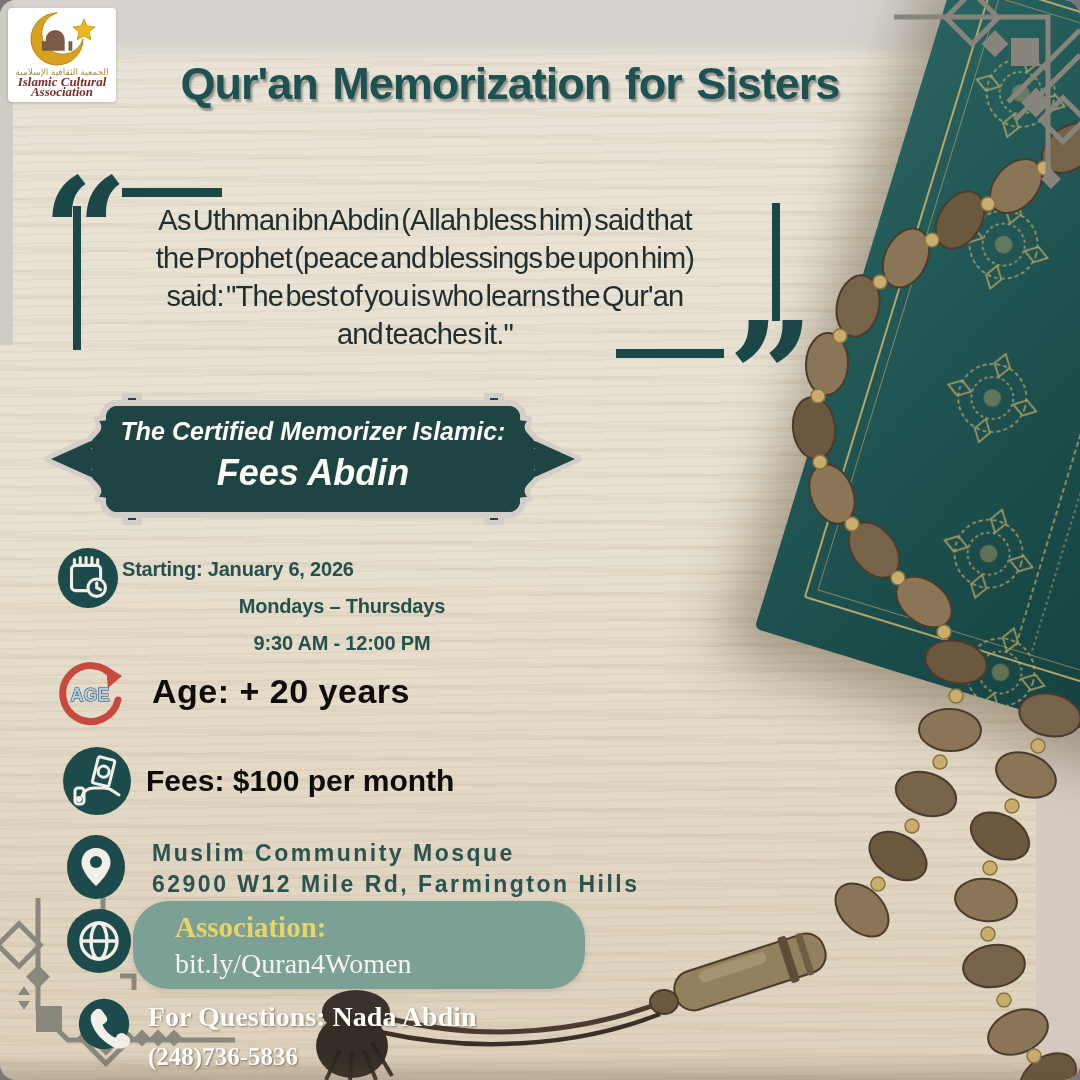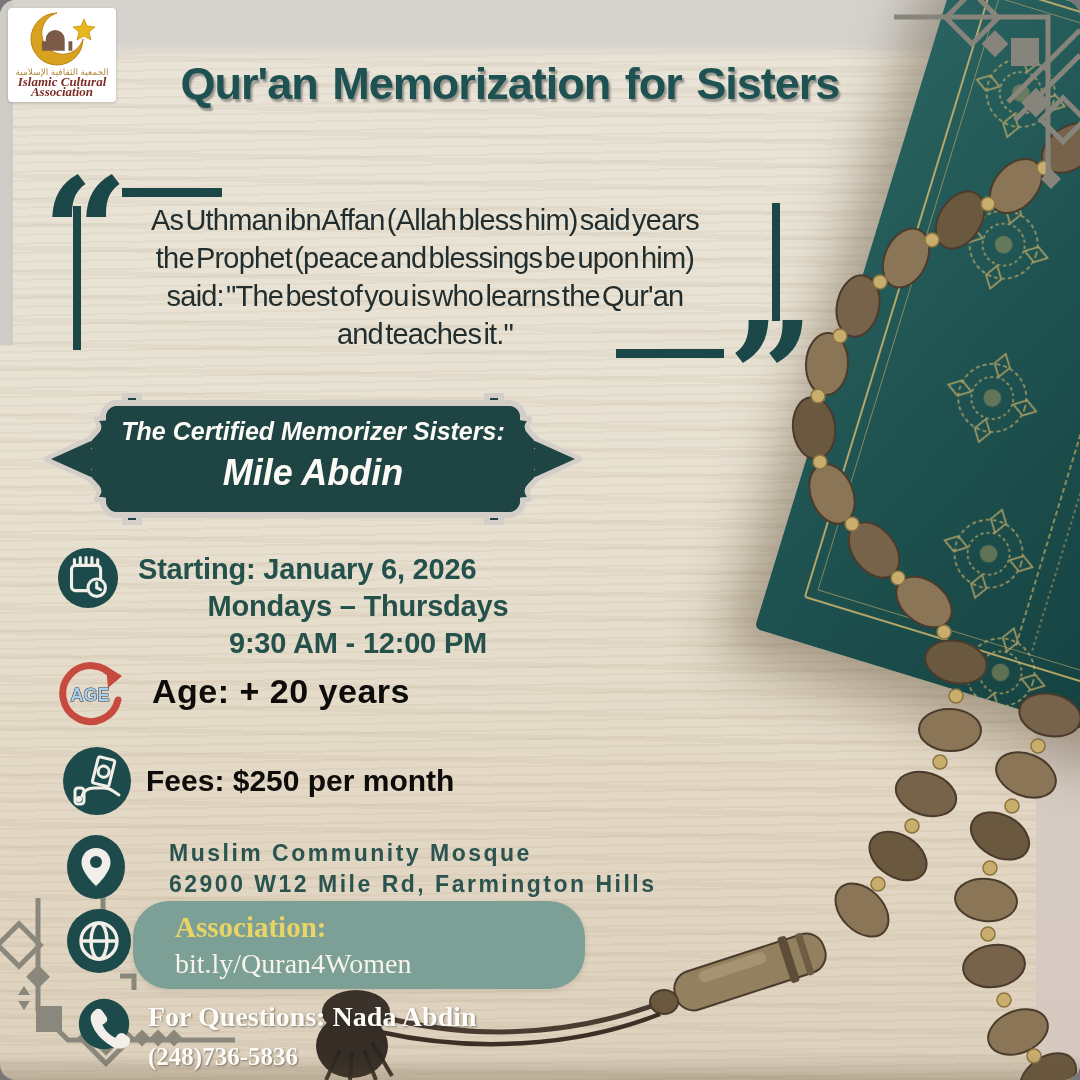--- a/index.html
+++ b/index.html
@@ -44,25 +44,25 @@
   .logo-ar{font-size:9px;color:#b08a3e;line-height:10px;}
   .logo-en{font-family:"Liberation Serif",serif;font-size:13px;font-weight:bold;font-style:italic;color:#7c2d26;line-height:10px;}
   
   .badge{left:33px;top:393px;width:560px;height:132px;z-index:6;}
   .badge-l1{left:33px;top:417px;width:560px;text-align:center;z-index:7;color:#fbfaf5;
     font-size:25px;font-weight:700;font-style:italic;}
   .badge-l2{left:33px;top:452px;width:560px;text-align:center;z-index:7;color:#fbfaf5;
     font-size:36px;font-weight:700;font-style:italic;}
   
   .icon-circle{z-index:6;}
-  .sched{left:138px;top:551px;width:440px;z-index:6;color:#25514d;font-size:29px;font-weight:600;line-height:37px;letter-spacing:-.2px;}
+  .sched{left:122px;top:551px;width:440px;z-index:6;color:#25514d;font-size:20px;font-weight:600;line-height:37px;letter-spacing:-.2px;}
   .sched .c{text-align:center;}
   .age-text{left:152px;top:672px;z-index:6;color:#0d0c0a;font-size:34px;font-weight:800;letter-spacing:.5px;}
   .fees-text{left:146px;top:764px;z-index:6;color:#0d0c0a;font-size:30px;font-weight:800;}
-  .loc-text{left:152px;top:838px;z-index:6;color:#2b534f;font-size:23px;font-weight:700;letter-spacing:2.5px;line-height:31px;margin-left:17px;}
+  .loc-text{left:152px;top:838px;z-index:6;color:#2b534f;font-size:23px;font-weight:700;letter-spacing:2.5px;line-height:31px;}
   .pill{left:133px;top:901px;width:452px;height:88px;border-radius:36px;background:#7ca095;z-index:6;
     box-shadow:0 2px 6px rgba(60,60,50,.15);}
   .pill-label{left:175px;top:911px;z-index:7;font-family:"Liberation Serif",serif;font-weight:bold;font-size:29px;color:#e9d466;}
   .pill-link{left:175px;top:948px;z-index:7;font-family:"Liberation Serif",serif;font-size:28px;color:#f7f4ec;}
   .contact{left:148px;top:997px;z-index:7;font-family:"Liberation Serif",serif;font-weight:bold;color:#fdfcf8;
     text-shadow:1px 1px 2px rgba(40,35,30,.5);line-height:40px;}
   .contact .l1{font-size:28px;}
   .contact .l2{font-size:25px;}
   .decor{z-index:4;}
   .beads{left:0;top:0;z-index:3;pointer-events:none;}
@@ -217,21 +217,21 @@
 
   <div class="abs title">Qur'an Memorization for Sisters</div>
 
   <div class="abs quote-mark" style="left:42px;top:178px;">“</div>
   <div class="abs quote-mark" style="left:728px;top:322px;">”</div>
   <div class="abs q-line" style="left:122px;top:188px;width:100px;height:9px;"></div>
   <div class="abs q-line" style="left:73px;top:206px;width:8px;height:144px;"></div>
   <div class="abs q-line" style="left:772px;top:203px;width:8px;height:118px;"></div>
   <div class="abs q-line" style="left:616px;top:349px;width:108px;height:9px;"></div>
   <div class="abs quote-text">
-    <div>As Uthman ibn Affan (Allah bless him) said years</div>
+    <div>As Uthman ibn Abdin (Allah bless him) said that</div>
     <div>the Prophet (peace and blessings be upon him)</div>
     <div>said: "The best of you is who learns the Qur'an</div>
     <div>and teaches it."</div>
   </div>
 
   <svg class="abs badge" viewBox="0 0 560 132">
     <g stroke="#d4cec8" stroke-width="6" fill="#1f4444" stroke-linejoin="round">
       <polygon points="14,66 58,46 58,86"></polygon>
       <polygon points="546,66 502,46 502,86"></polygon>
       <rect x="92" y="2" width="14" height="14"></rect>
@@ -243,22 +243,22 @@
       <rect x="70" y="10" width="420" height="112" rx="14"></rect>
     </g>
     <g fill="#1f4444">
       <polygon points="18,66 58,48 58,84"></polygon>
       <polygon points="542,66 502,48 502,84"></polygon>
       <path d="M100,14 C80,14 86,28 66,28 C76,41 51,45 59,56 C40,60 40,72 59,76 C51,87 76,91 66,104 C86,104 80,118 100,118 Z"></path>
       <path d="M460,14 C480,14 474,28 494,28 C484,41 509,45 501,56 C520,60 520,72 501,76 C509,87 484,91 494,104 C474,104 480,118 460,118 Z"></path>
       <rect x="73" y="13" width="414" height="106" rx="12"></rect>
     </g>
   </svg>
-  <div class="abs badge-l1">The Certified Memorizer Sisters:</div>
-  <div class="abs badge-l2">Mile Abdin</div>
+  <div class="abs badge-l1">The Certified Memorizer Islamic:</div>
+  <div class="abs badge-l2">Fees Abdin</div>
 
   <svg class="abs icon-circle" style="left:57px;top:547px;" width="62" height="62" viewBox="0 0 64 64">
     <circle cx="32" cy="32" r="31" fill="#1d4a4b"></circle>
     <g stroke="#f2efe8" stroke-width="3.2" fill="none" stroke-linecap="round">
       <rect x="15" y="19" width="30" height="26" rx="4"></rect>
       <path d="M18,13 v6 M24,11 v6 M30,11 v6 M36,11 v6 M42,13 v6"></path>
       <circle cx="41" cy="42" r="9" fill="#1d4a4b"></circle>
       <path d="M41,37 v5 l4,2"></path>
     </g>
   </svg>
@@ -280,21 +280,21 @@
     <g stroke="#f2efe8" stroke-width="3" fill="none" stroke-linecap="round" stroke-linejoin="round">
       <g transform="rotate(14 41 26)">
         <rect x="33" y="12" width="17" height="27" rx="2"></rect>
         <circle cx="41.5" cy="25.5" r="5.5"></circle>
       </g>
       <path d="M20,50 q3,-8 12,-8 h10 q5,0 9,3 l6,4"></path>
       <rect x="13" y="42" width="9" height="16" rx="3"></rect>
       <circle cx="17" cy="53" r="1.6" fill="#f2efe8"></circle>
     </g>
   </svg>
-  <div class="abs fees-text">Fees: $250 per month</div>
+  <div class="abs fees-text">Fees: $100 per month</div>
 
   <svg class="abs icon-circle" style="left:66px;top:834px;" width="60" height="66" viewBox="0 0 60 66">
     <ellipse cx="30" cy="33" rx="29" ry="32" fill="#1d4a4b"></ellipse>
     <path d="M30,14 c-8.5,0 -14.5,6.5 -14.5,14.5 C15.5,39 30,52 30,52 c0,0 14.5,-13 14.5,-23.5 C44.5,20.5 38.5,14 30,14 Z" fill="#f2efe8"></path>
     <circle cx="30" cy="28" r="6" fill="#1d4a4b"></circle>
   </svg>
   <div class="abs loc-text">
     <div>Muslim Community Mosque</div>
     <div>62900 W12 Mile Rd, Farmington Hills</div>
   </div>

